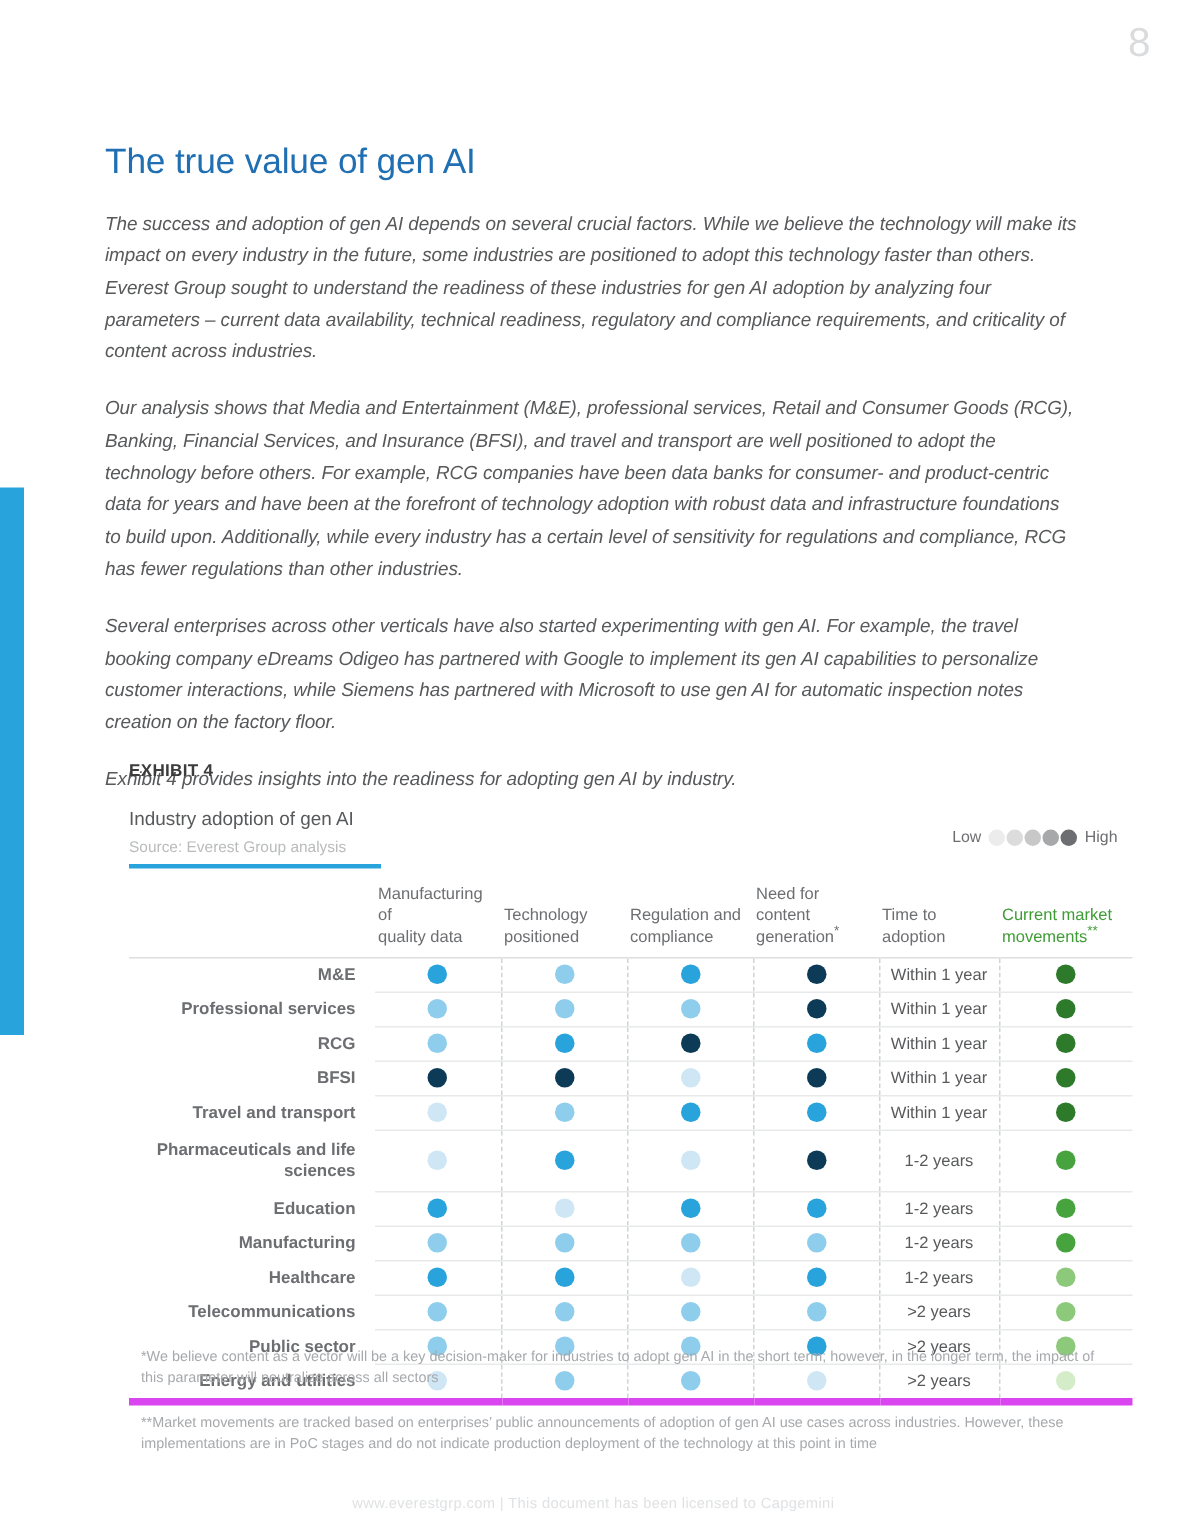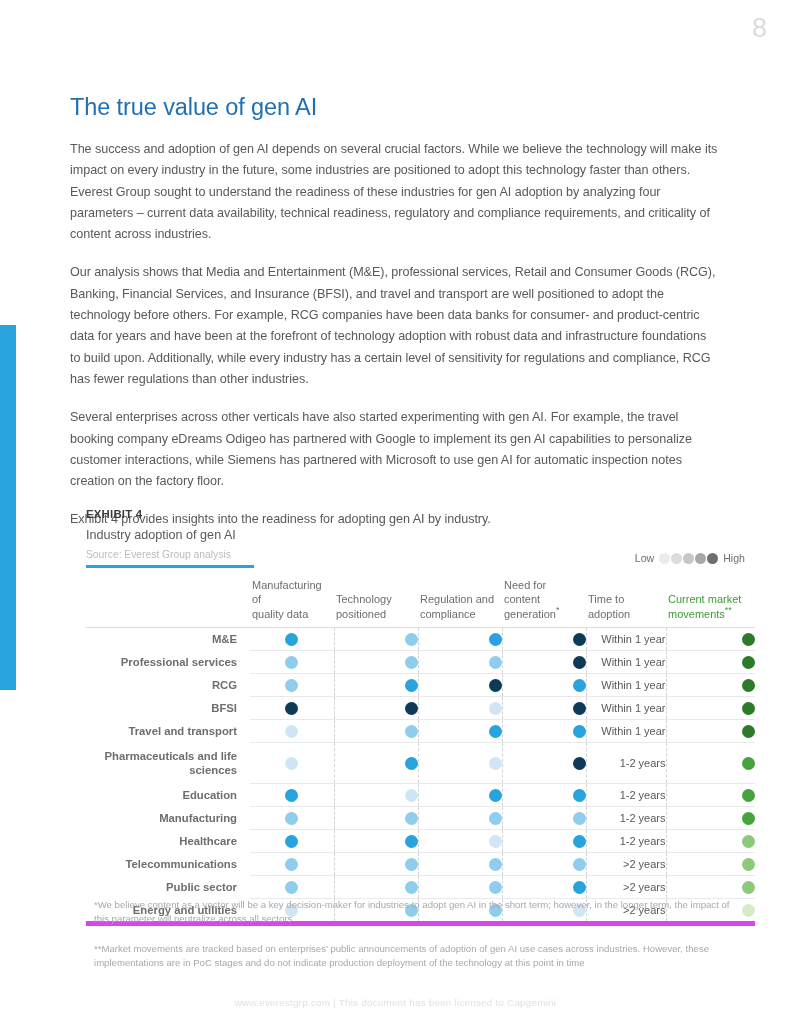--- a/index.html
+++ b/index.html
@@ -66,20 +66,21 @@
     line-height: 30px;
     margin: 0 0 17px 0;
     letter-spacing: -0.1px;
   }
   .para {
     font-size: 12.6px;
     line-height: 21.3px;
     color: #58595b;
     margin: 0 0 17px 0;
     letter-spacing: -0.05px;
+    font-style: italic;
   }
   .para:last-child { margin-bottom: 0; }
 
   
   #exhibit {
     position: absolute;
     left: 86px;
     top: 506px;
     width: 665px;
   }
@@ -87,21 +88,21 @@
     font-size: 11.4px;
     font-weight: bold;
     color: #3c3c3c;
     letter-spacing: 0.2px;
     line-height: 16px;
   }
   #exhibit-title {
     font-size: 12.6px;
     color: #58595b;
     line-height: 19px;
-    margin-top: 4px;
+    margin-top: 15px;
   }
   #exhibit-source {
     font-size: 10.3px;
     color: #b9bbbd;
     line-height: 15px;
     margin-top: 2px;
   }
   #exhibit-rule {
     width: 168px;
     height: 2.5px;
@@ -173,21 +174,20 @@
     padding-right: 13px;
     font-size: 11.3px;
     font-weight: bold;
     color: #6d6e71;
     border-top: none;
     border-bottom: none;
     line-height: 14px;
   }
   #matrix tbody td.sep {
     border-left: 1px dashed #d2d3d5;
-    text-align: right;
   }
   #matrix tbody td.time-cell {
     font-size: 11px;
     color: #58595b;
     font-weight: 400;
   }
   #matrix tbody tr.tall td { height: 40px; }
 
   .dot {
     width: 13px;

